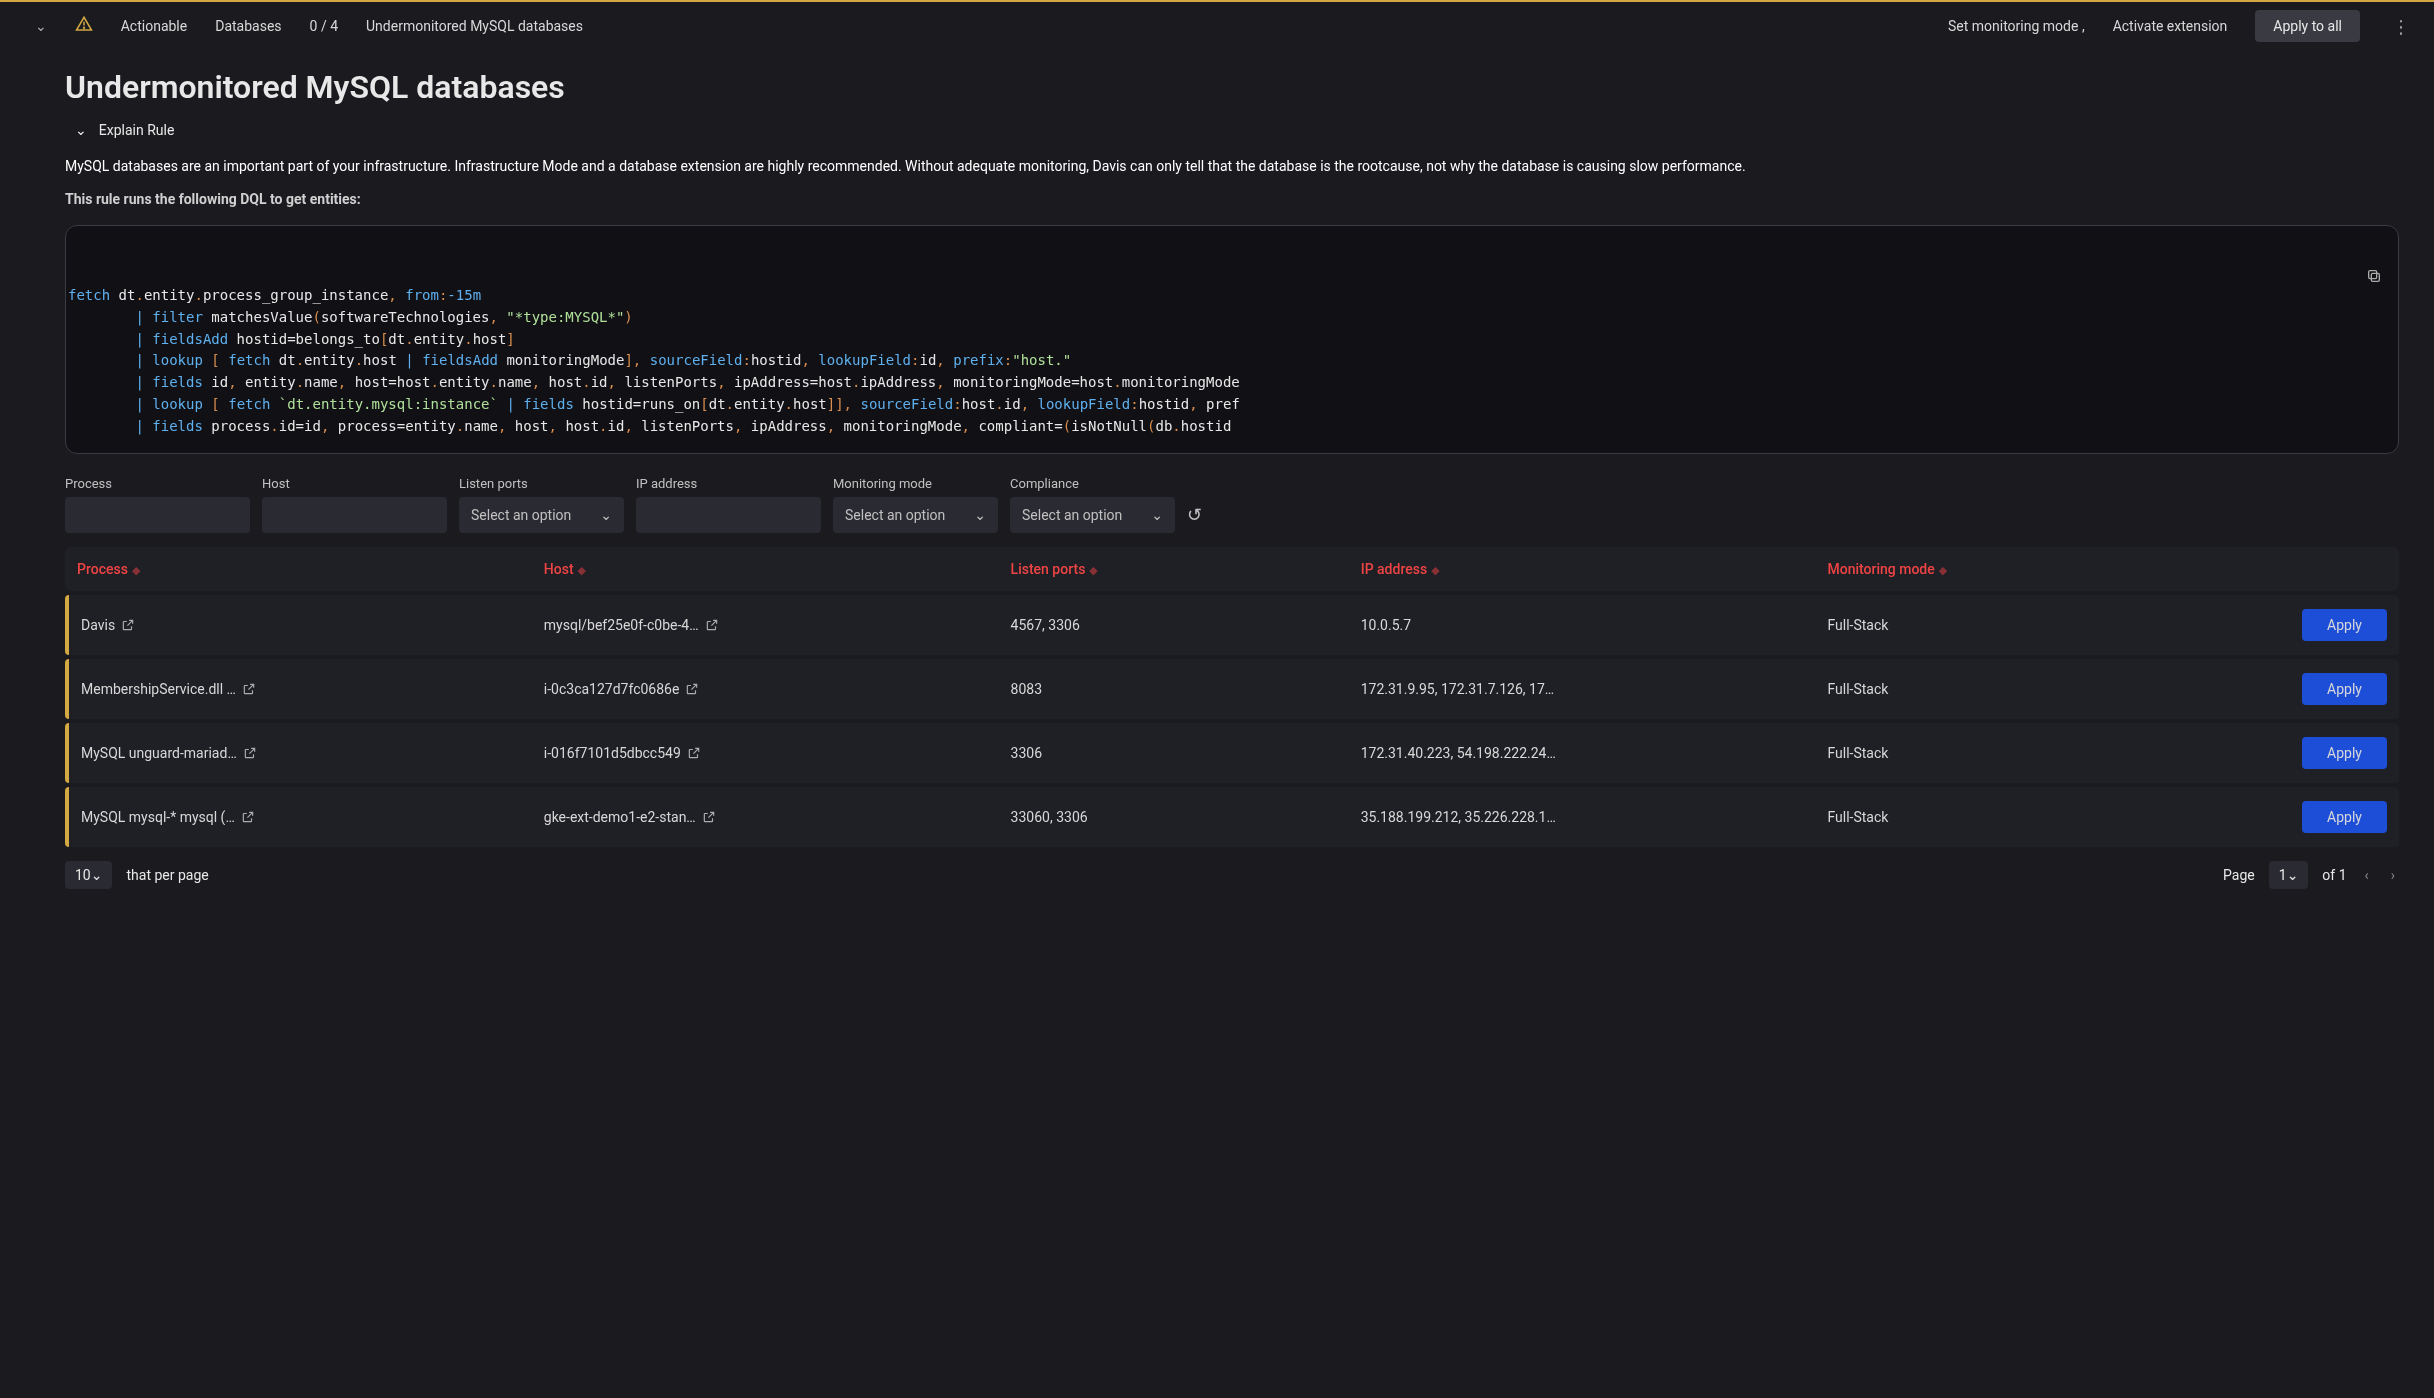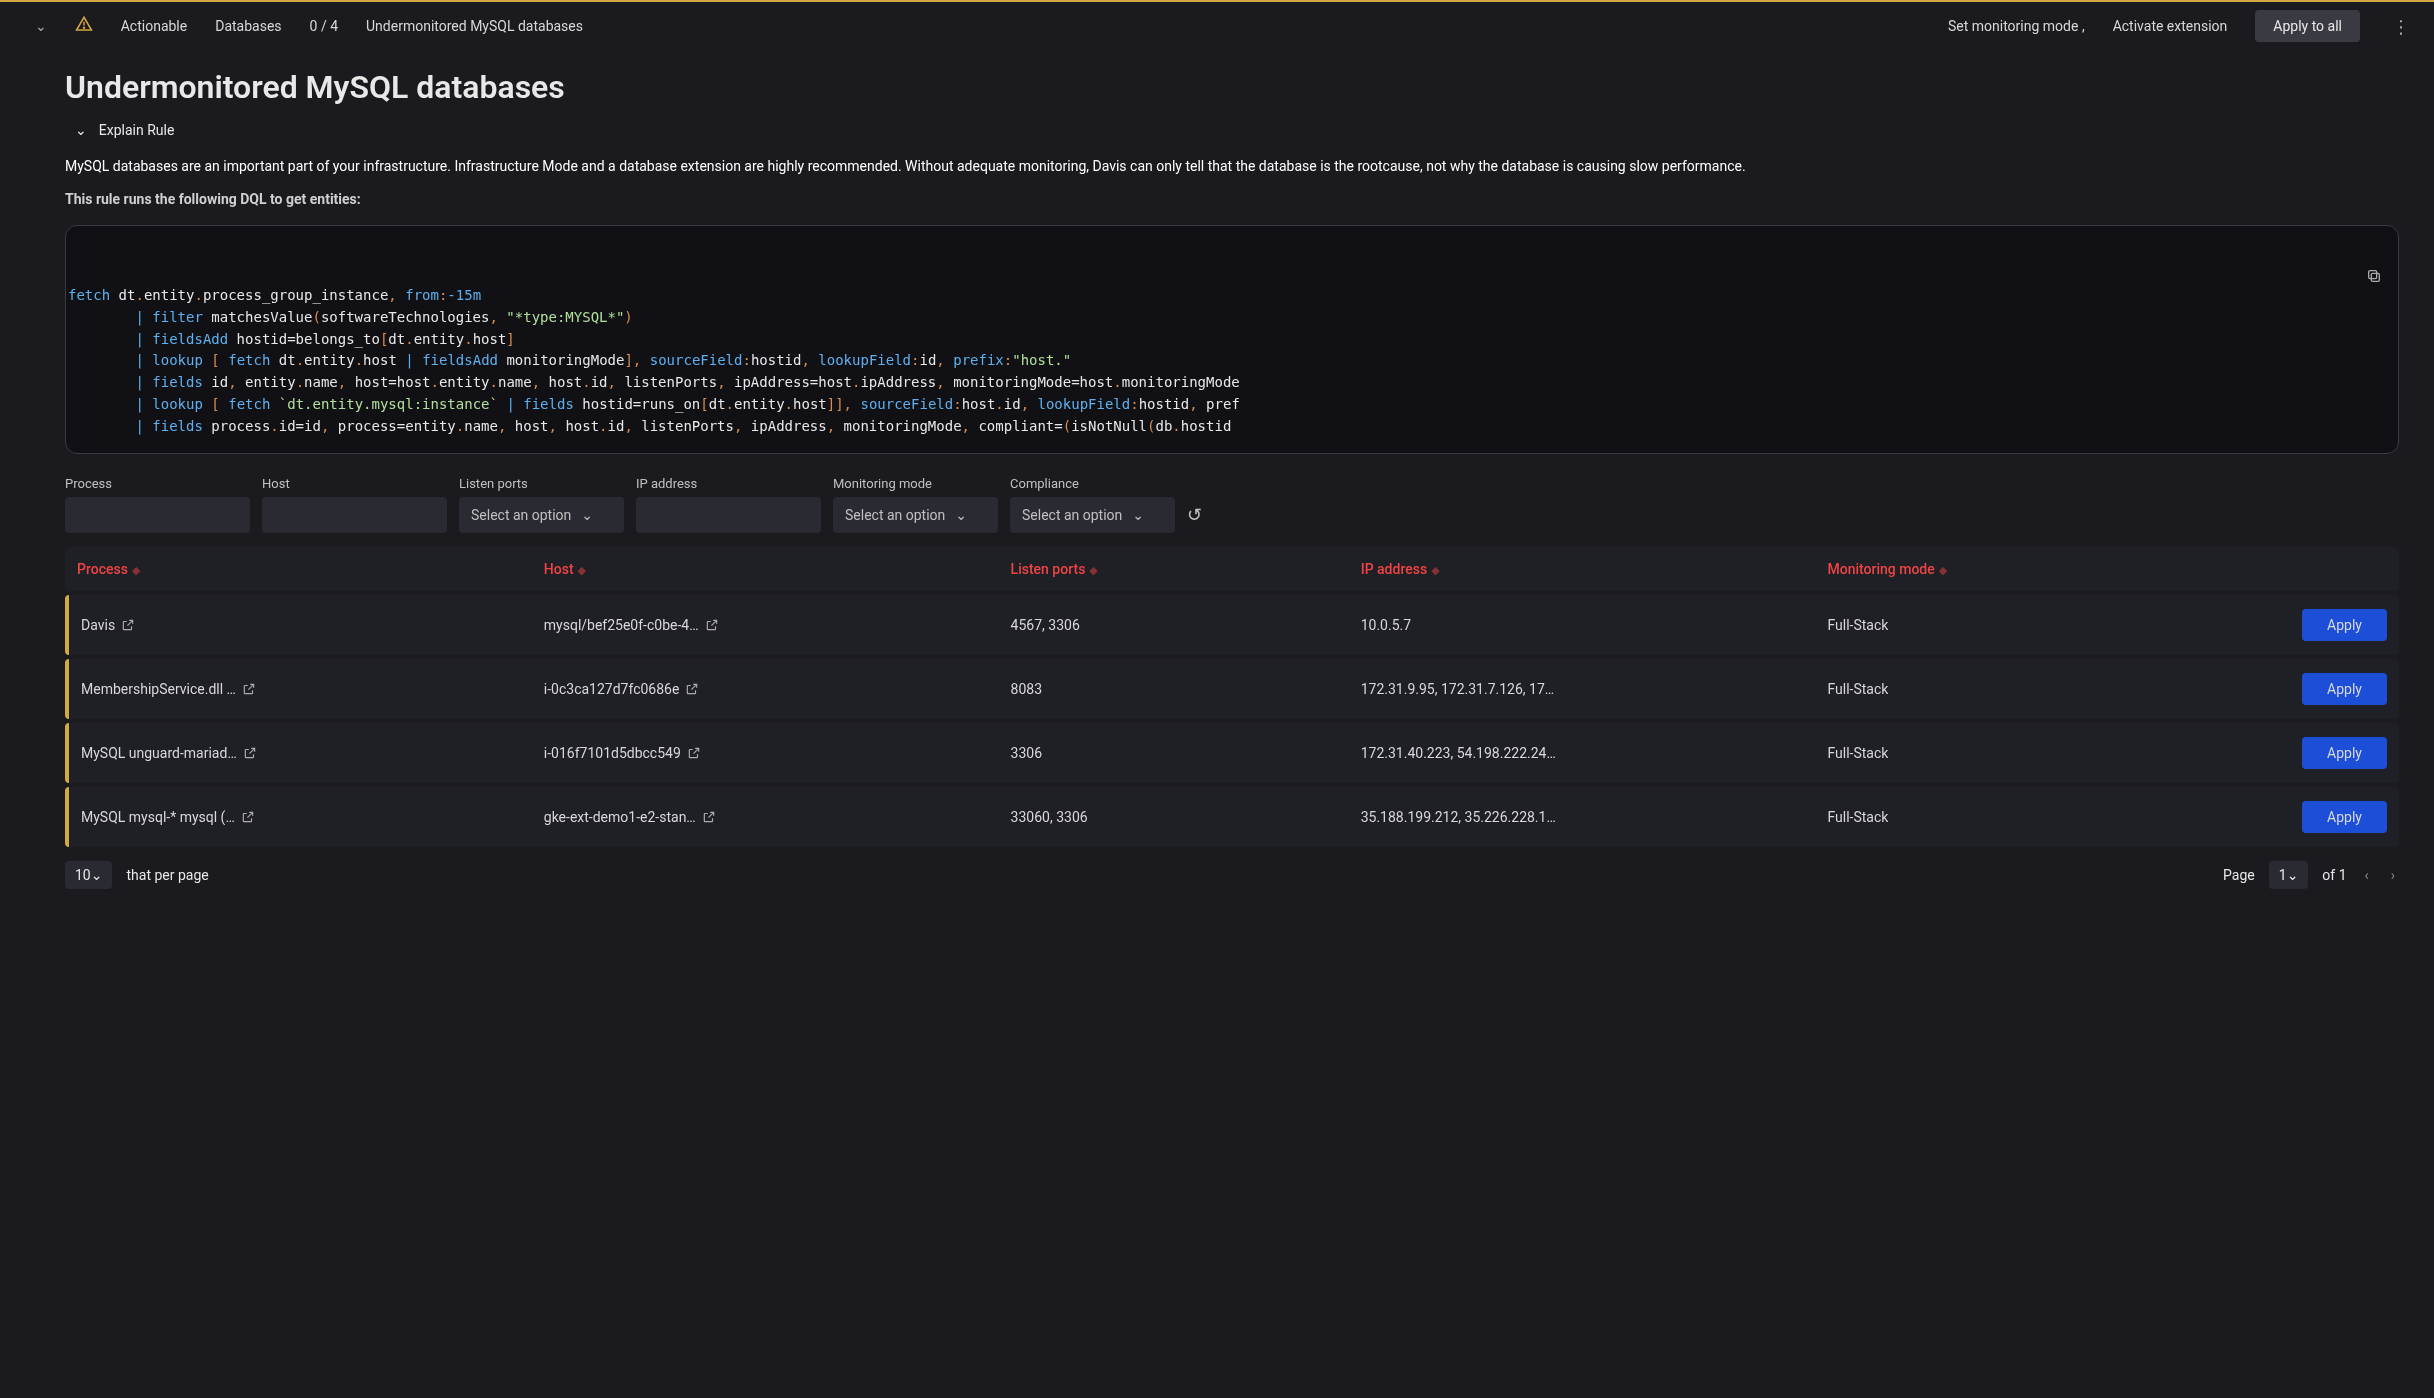--- a/index.html
+++ b/index.html
@@ -95,20 +95,21 @@
   padding: 0 10px;
   color: #e8e8e8;
 }
 .filter-select {
   background: #2a2a32;
   border-radius: 4px;
   height: 36px;
   padding: 0 12px;
   display: flex;
   align-items: center;
+  justify-content: space-between;
   gap: 10px;
   color: #c0c0c0;
   cursor: pointer;
 }
 .reset-ic { color: #c0c0c0; cursor: pointer; padding-bottom: 8px; font-size: 18px; }
 
 .table-wrap { padding: 0 35px 0 65px; }
 .tbl { width: 100%; border-collapse: separate; border-spacing: 0 4px; }
 .tbl th {
   text-align: left;

